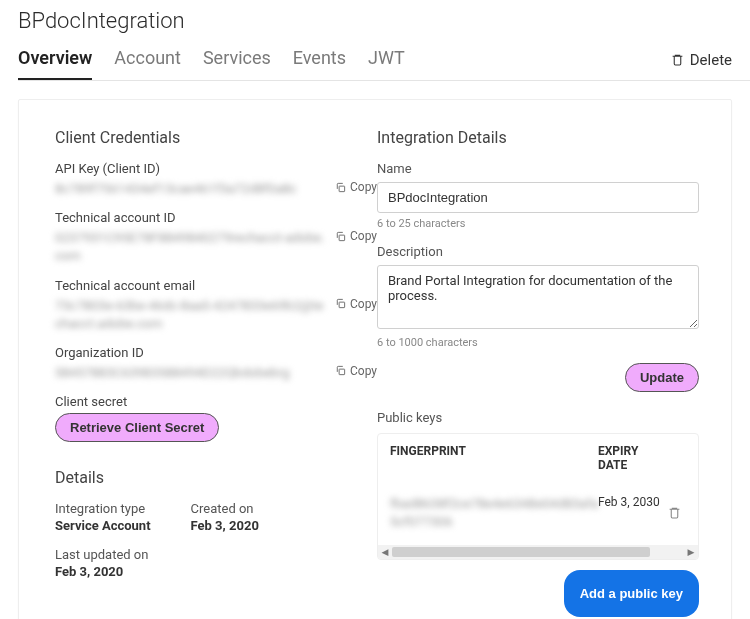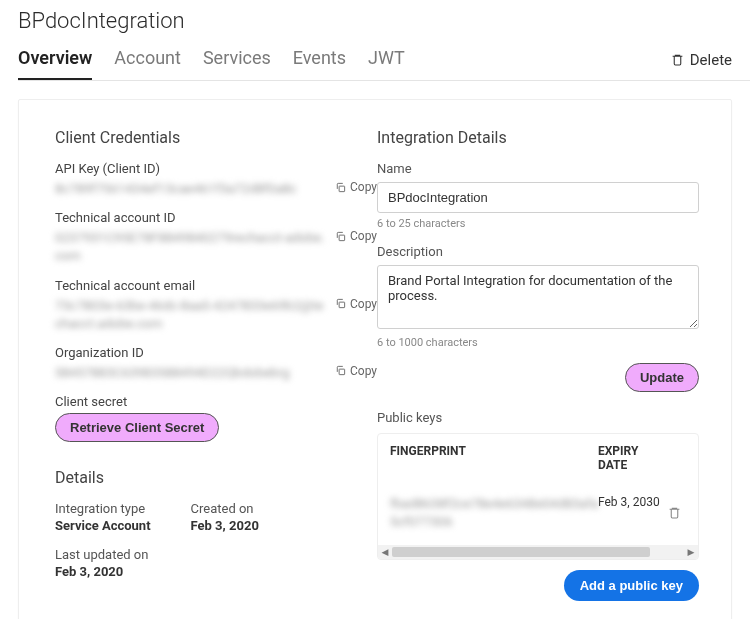--- a/index.html
+++ b/index.html
@@ -50,21 +50,21 @@
   .pk-row .c1 { flex: 1; min-width: 0; }
   .pk-row .c2 { width: 64px; font-size: 12px; color: #333; }
   .pk-row .c3 { width: 24px; display:flex; align-items:center; justify-content:center; cursor:pointer; color:#888; }
   .pk-row .c3 svg { width: 13px; height: 13px; }
   .fake-scroll { height: 14px; background: #f2f2f2; position: relative; }
   .fake-scroll::before, .fake-scroll::after { position:absolute; top:0; bottom:0; width:14px; display:flex; align-items:center; justify-content:center; color:#777; font-size:9px; }
   .fake-scroll::before { left:0; content:"◀"; }
   .fake-scroll::after { right:0; content:"▶"; }
   .fake-thumb { position:absolute; left:14px; right:48px; top:2px; bottom:2px; background:#cfcfcf; border-radius:2px; }
   .add-key-row { text-align: right; margin-top: 10px; }
-  .primary-btn { background:#1473e6; color:#fff; border:none; border-radius:16px; padding:8px 16px; font-size:13px; font-weight:600; cursor:pointer; }
+  .primary-btn { background:#1473e6; color:#fff; border:none; border-radius:16px; padding:16px 16px; font-size:13px; font-weight:600; cursor:pointer; }
 </style>
 </head>
 <body>
 
 <div class="page">
   <h1 class="page-title">BPdocIntegration</h1>
 
   <div class="header-row">
     <div class="tabs">
       <div class="tab active">Overview</div>

